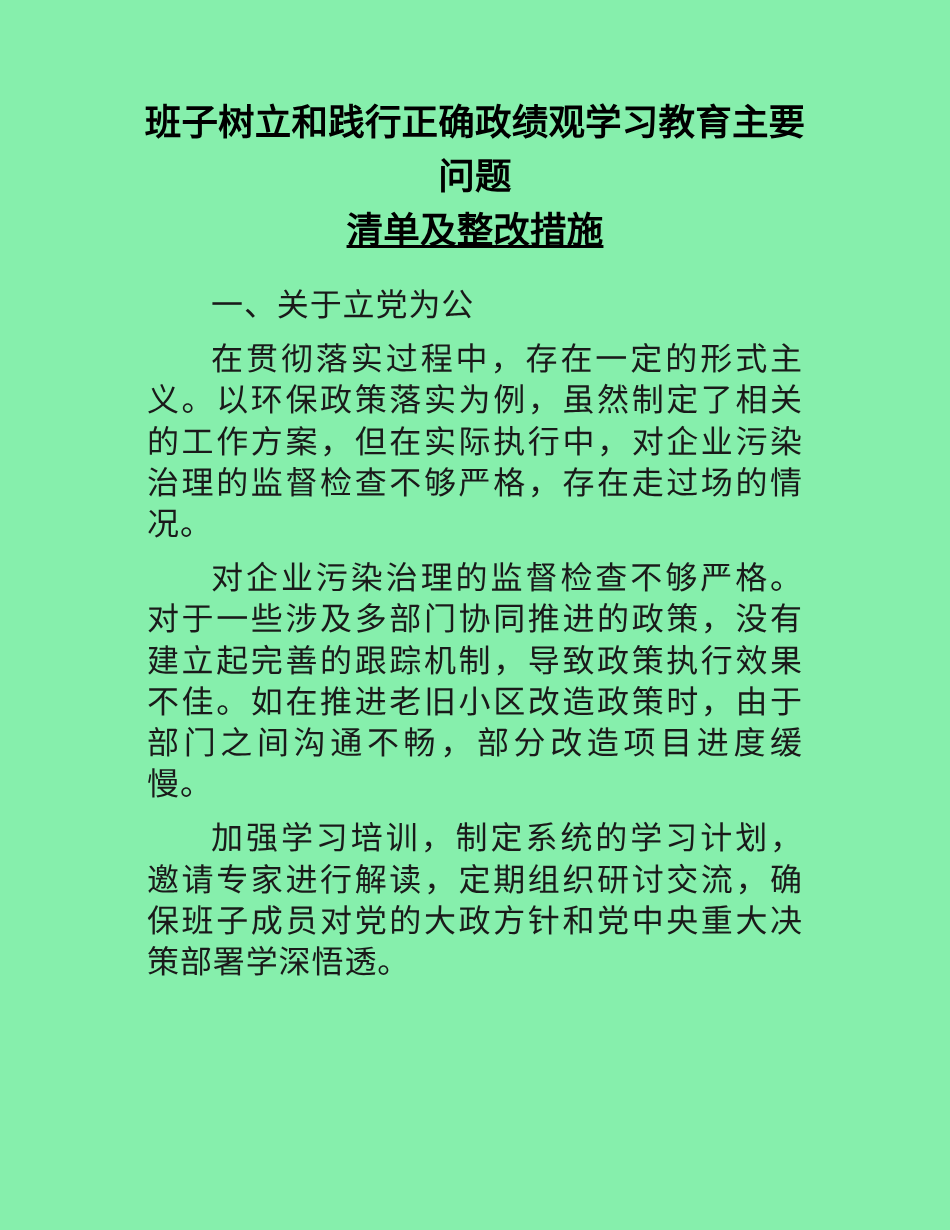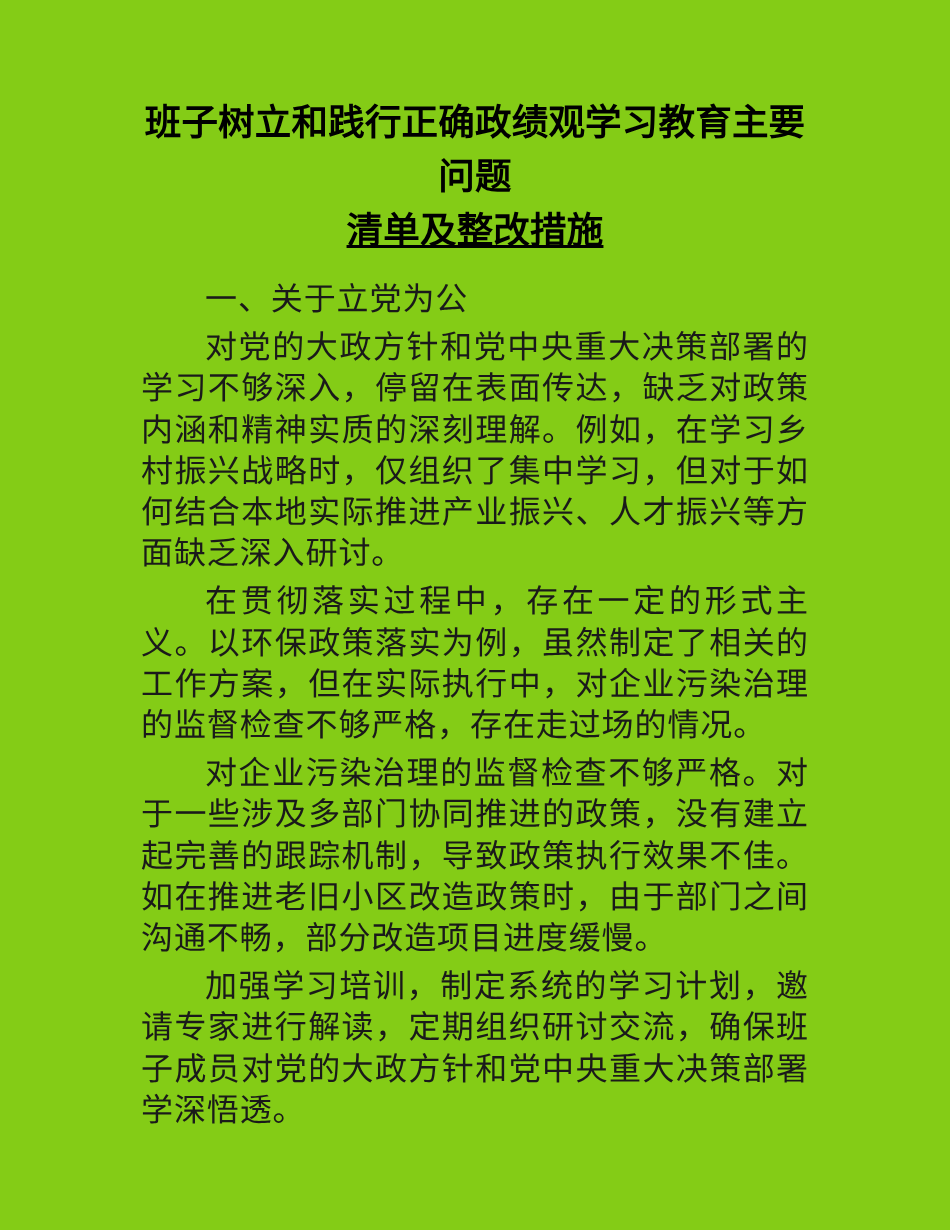--- a/index.html
+++ b/index.html
@@ -7,21 +7,21 @@
     margin: 0;
     padding: 0;
     background: #ffffff;
   }
 
   .page {
     position: relative;
     width: 950px;
     height: 1230px;
     margin: 0 auto;
-    background: #84cc16;
+    background: #86efac;
     overflow: hidden;
     box-sizing: border-box;
   }
 
   .doc-body {
     position: absolute;
     left: 134px;
     top: 96px;
     width: 682px;
   }
@@ -36,21 +36,21 @@
     text-align: center;
     margin: 0 0 10px 0;
     word-break: break-all;
   }
 
   .para {
     font-family: "DejaVu Serif", "Liberation Serif", serif;
     font-size: 32px;
     line-height: 41.2px;
     color: #1a1a1a;
-    margin: 7px;
+    margin: 13px;
     text-align: justify;
     text-justify: inter-character;
     text-indent: 64px;
     word-break: break-all;
     letter-spacing: 0.9px;
   }
 
   .para.group-gap {
     margin-top: 6px;
   }
@@ -68,21 +68,20 @@
       <span style="display: block;">班子树立和践行正确政绩观学习教育主要问题</span>
       <span style="display: block; text-decoration: underline;">清单及整改措施</span>
     </h1>
 
     <div class="spacer-sm"></div>
 
     <p class="para">一、关于立党为公</p>
 
 
 
-    <p class="para">对党的大政方针和党中央重大决策部署的学习不够深入，停留在表面传达，缺乏对政策内涵和精神实质的深刻理解。例如，在学习乡村振兴战略时，仅组织了集中学习，但对于如何结合本地实际推进产业振兴、人才振兴等方面缺乏深入研讨。</p>
 
     <p class="para">在贯彻落实过程中，存在一定的形式主义。以环保政策落实为例，虽然制定了相关的工作方案，但在实际执行中，对企业污染治理的监督检查不够严格，存在走过场的情况。</p>
 
     <p class="para">对企业污染治理的监督检查不够严格。对于一些涉及多部门协同推进的政策，没有建立起完善的跟踪机制，导致政策执行效果不佳。如在推进老旧小区改造政策时，由于部门之间沟通不畅，部分改造项目进度缓慢。</p>
 
 
     <p class="para">加强学习培训，制定系统的学习计划，邀请专家进行解读，定期组织研讨交流，确保班子成员对党的大政方针和党中央重大决策部署学深悟透。</p>
 
   </div>
 

